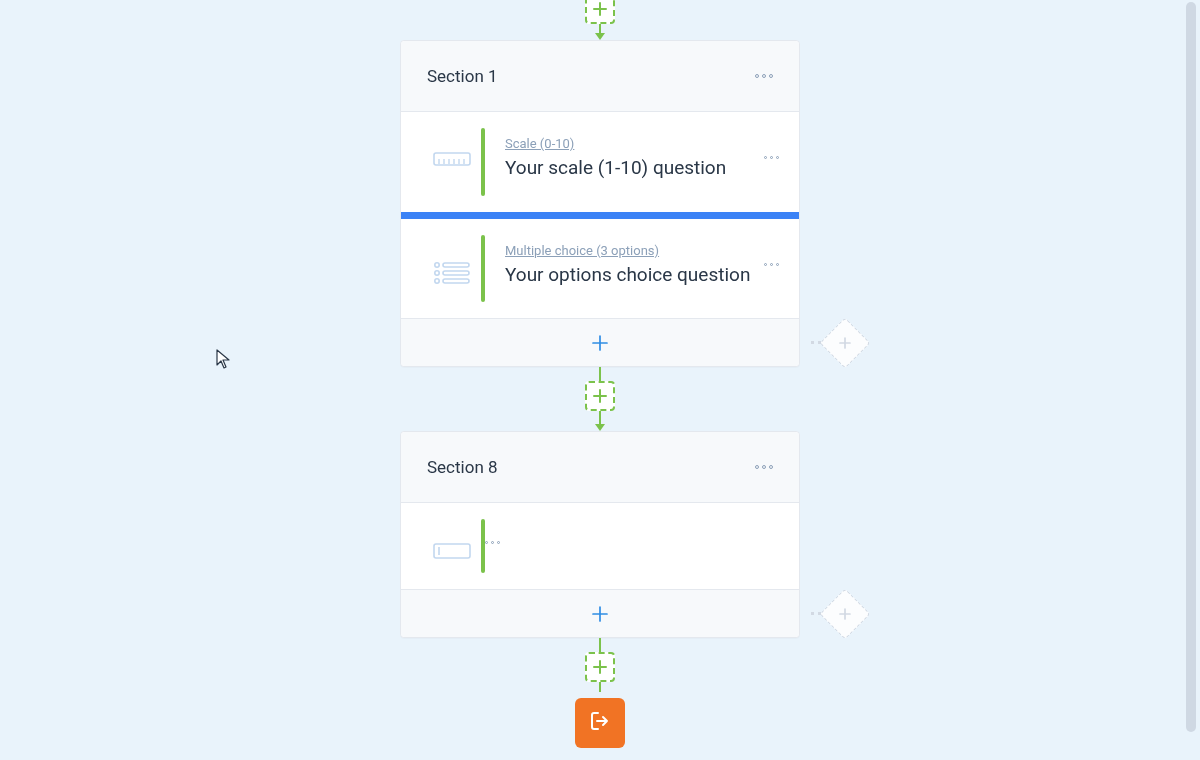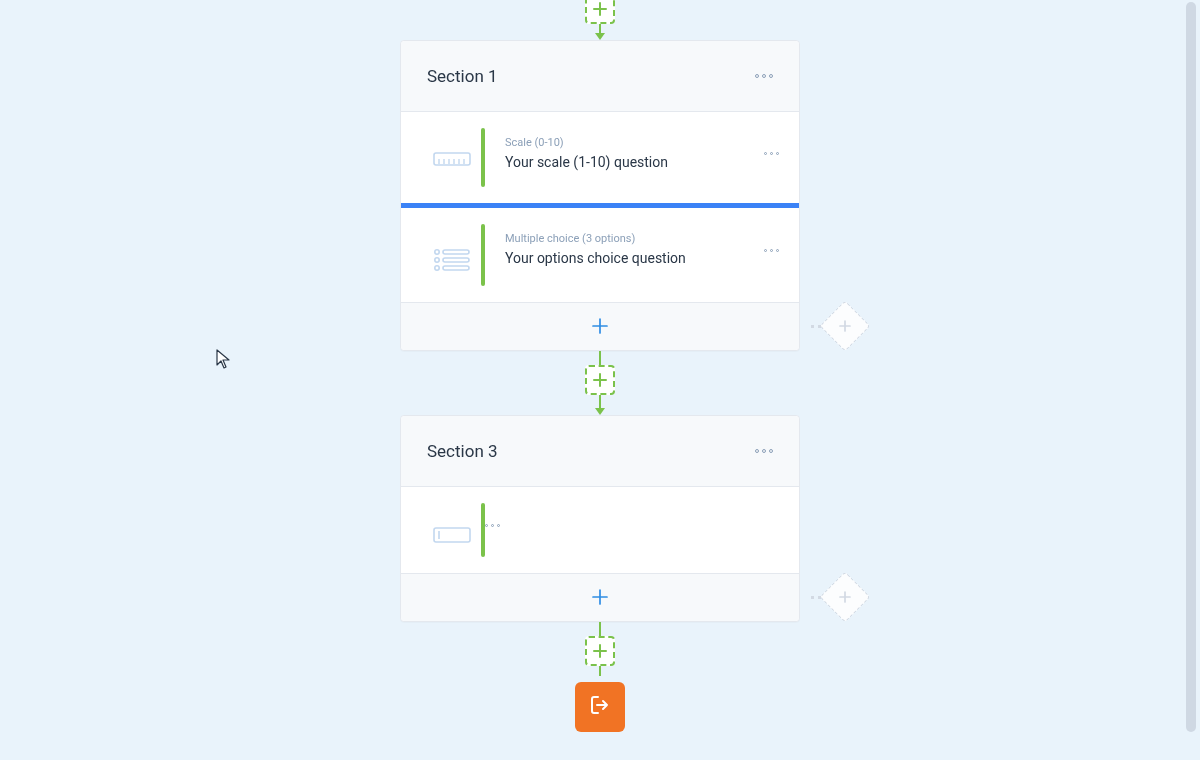--- a/index.html
+++ b/index.html
@@ -64,43 +64,44 @@
     background:transparent;
   }
   .dots.small span{width:3px;height:3px;}
 
   
   .q-row{
     display:flex;align-items:flex-start;
     padding:22px 20px 30px 22px;
     position:relative;
   }
-  .q-row + .q-row{border-top:5px solid #3b82f6;}
+  .q-row + .q-row{border-top:7px solid #3b82f6;align-items:center;}
   .q-icon{
     width:58px;
     display:flex;align-items:flex-start;justify-content:center;
     padding-top:18px;
     flex-shrink:0;
   }
   .q-bar{
     width:4px;background:var(--green);border-radius:2px;
     align-self:stretch;
     margin:-6px 0 -14px 0;
   }
   .q-body{
     padding-left:20px;padding-top:2px;
     flex:1;
     min-width:0;
   }
   .q-type{
-    font-size:11px;color:var(--muted);
+    font-size:13px;color:var(--muted);
     margin-bottom:4px;
+    text-decoration:underline;
   }
   .q-text{
-    font-size:14px;color:var(--text);
+    font-size:19px;color:var(--text);
     line-height:1.4;
   }
   .q-dots{
     align-self:center;
   }
 
   
   .section-add{
     height:48px;
     border-top:1px solid var(--border);
@@ -288,21 +289,21 @@
       <svg width="14" height="14" viewBox="0 0 14 14">
           <path d="M7 1v12M1 7h12" stroke="#7bc24b" stroke-width="2" stroke-linecap="round"></path>
         </svg>
     </div>
     <div class="v-line" style="height:14px;"></div>
     <div class="arrow-down"></div>
   </div>
 
   <div class="section-card">
     <div class="section-head">
-      <div class="section-title">Section 3</div>
+      <div class="section-title">Section 8</div>
       <div class="dots">
           <span></span>
           <span></span>
           <span></span>
         </div>
     </div>
 
     <div class="q-row">
       <div class="q-icon">
         <svg width="38" height="16" viewBox="0 0 38 16">

